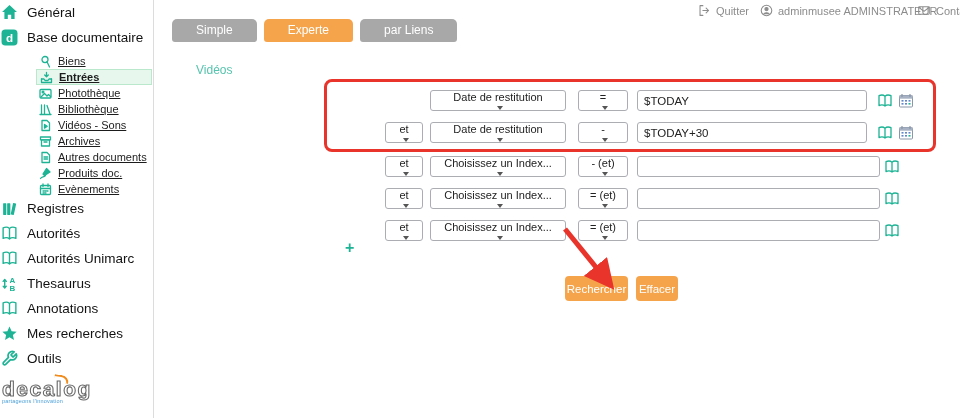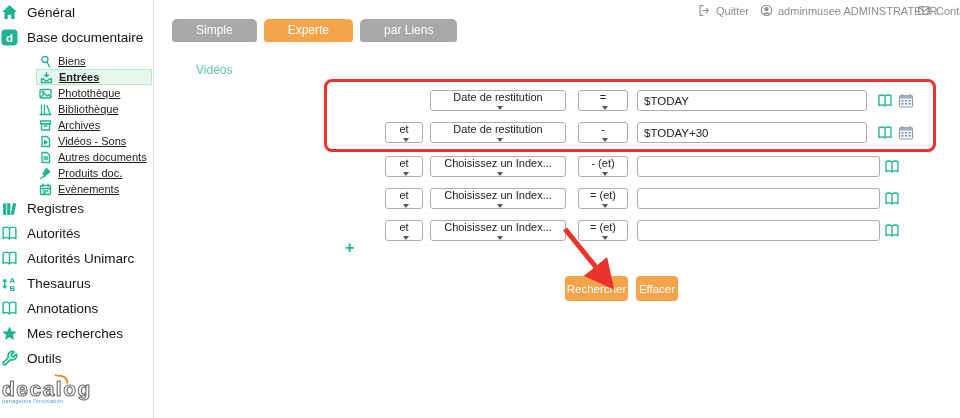--- a/index.html
+++ b/index.html
@@ -120,35 +120,35 @@
         <span class="ic">
           <svg class="teal" width="13" height="13" viewBox="0 0 13 13">
               <path d="M2.5 2 V11 M5.5 2 V11 M8 2.5 L10.8 10.5 M1 11.5 H12"></path>
             </svg>
         </span>
         <span>Bibliothèque</span>
       </div>
       <div class="sub-item">
         <span class="ic">
           <svg class="teal" width="13" height="13" viewBox="0 0 13 13">
+              <path d="M3 1.5 H8 L10.5 4 V11.5 H3 Z"></path>
+              <path d="M5.5 5.5 L8.2 7.3 L5.5 9.1 Z" fill="#1db394"></path>
+            </svg>
+        </span>
+        <span>Vidéos - Sons</span>
+      </div>
+      <div class="sub-item">
+        <span class="ic">
+          <svg class="teal" width="13" height="13" viewBox="0 0 13 13">
               <rect x="1.5" y="2" width="10" height="2.8"></rect>
               <rect x="2.5" y="4.8" width="8" height="6.2"></rect>
               <path d="M5 7 H8"></path>
             </svg>
         </span>
         <span>Archives</span>
-      </div>
-      <div class="sub-item">
-        <span class="ic">
-          <svg class="teal" width="13" height="13" viewBox="0 0 13 13">
-              <path d="M3 1.5 H8 L10.5 4 V11.5 H3 Z"></path>
-              <path d="M5.5 5.5 L8.2 7.3 L5.5 9.1 Z" fill="#1db394"></path>
-            </svg>
-        </span>
-        <span>Vidéos - Sons</span>
       </div>
       <div class="sub-item">
         <span class="ic">
           <svg class="teal" width="13" height="13" viewBox="0 0 13 13">
               <path d="M3 1.5 H8 L10.5 4 V11.5 H3 Z"></path>
               <path d="M5 6 H8.5 M5 8 H8.5"></path>
             </svg>
         </span>
         <span>Autres documents</span>
       </div>

